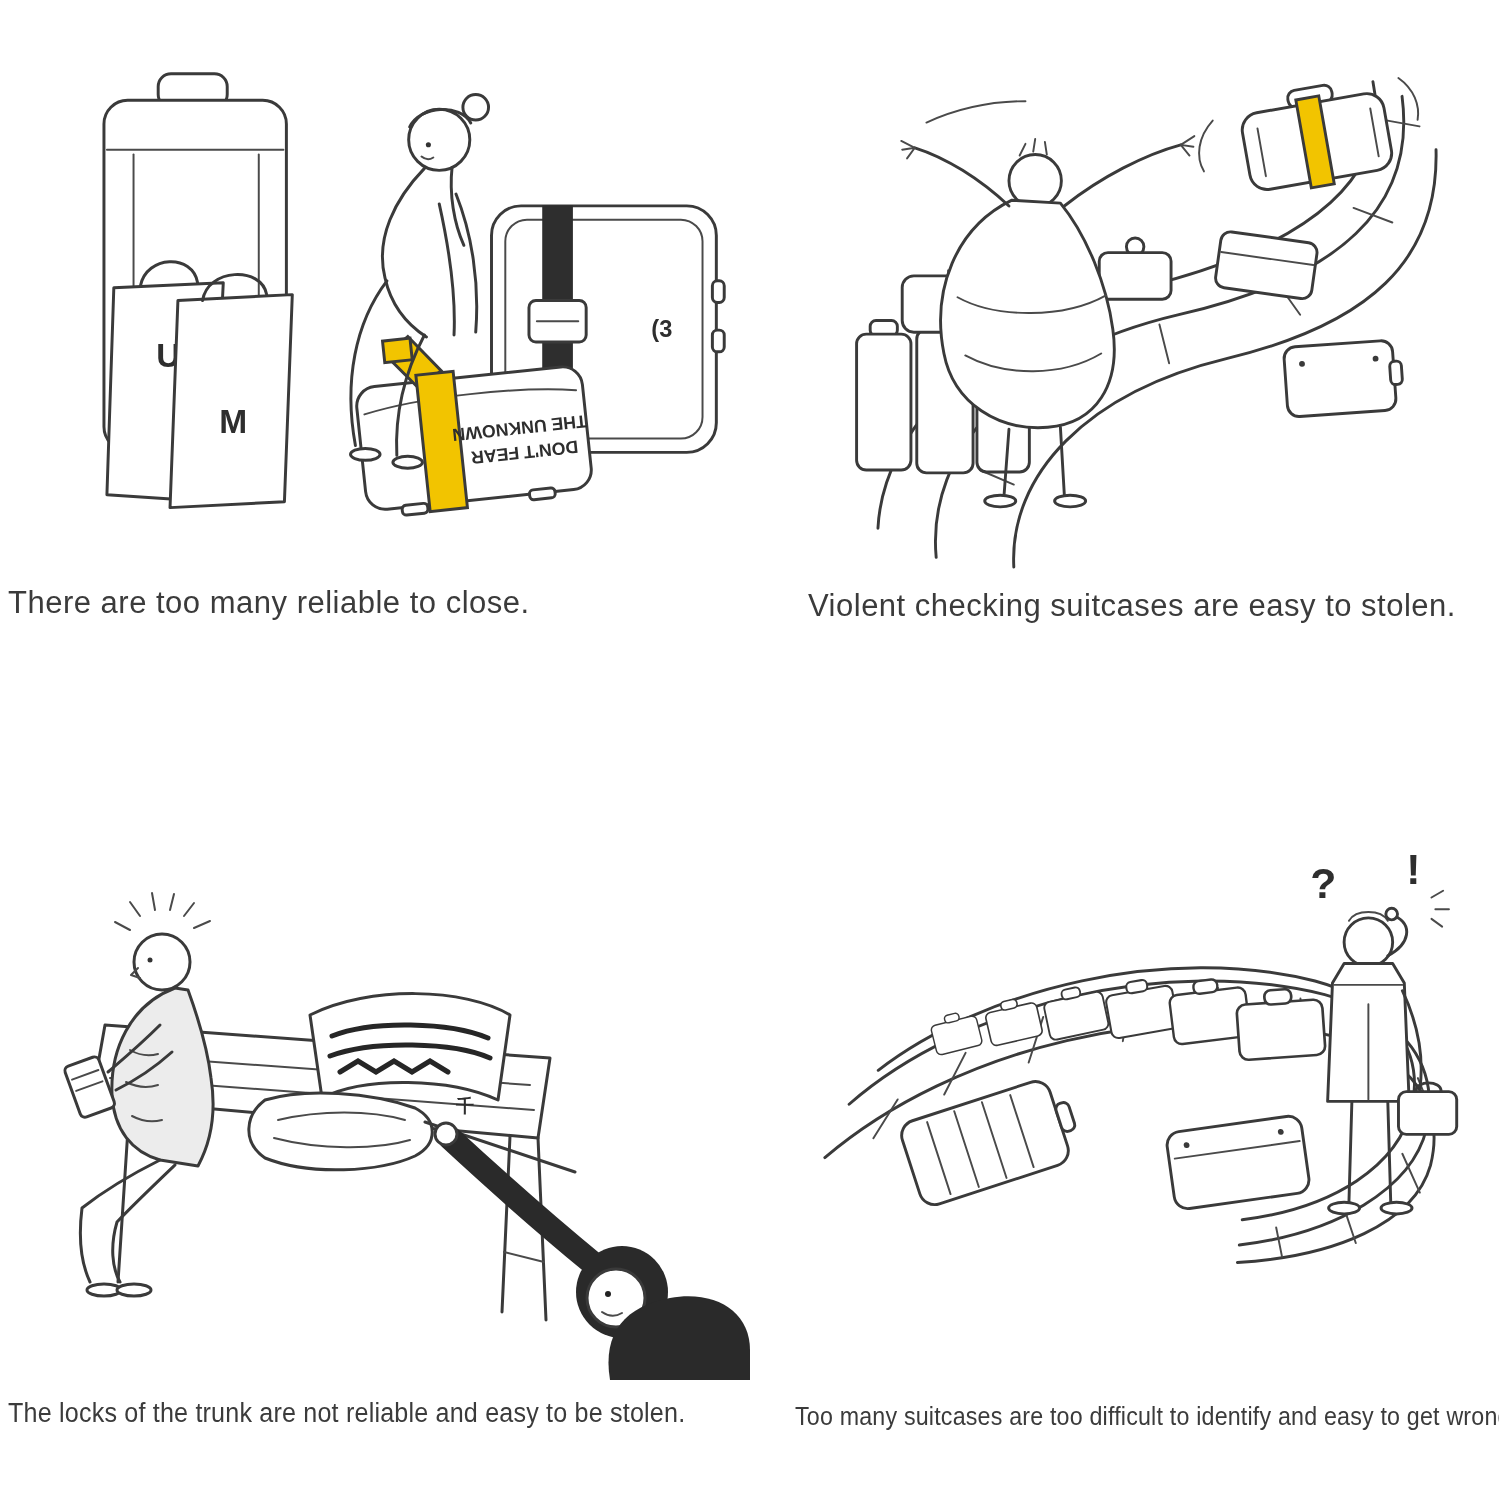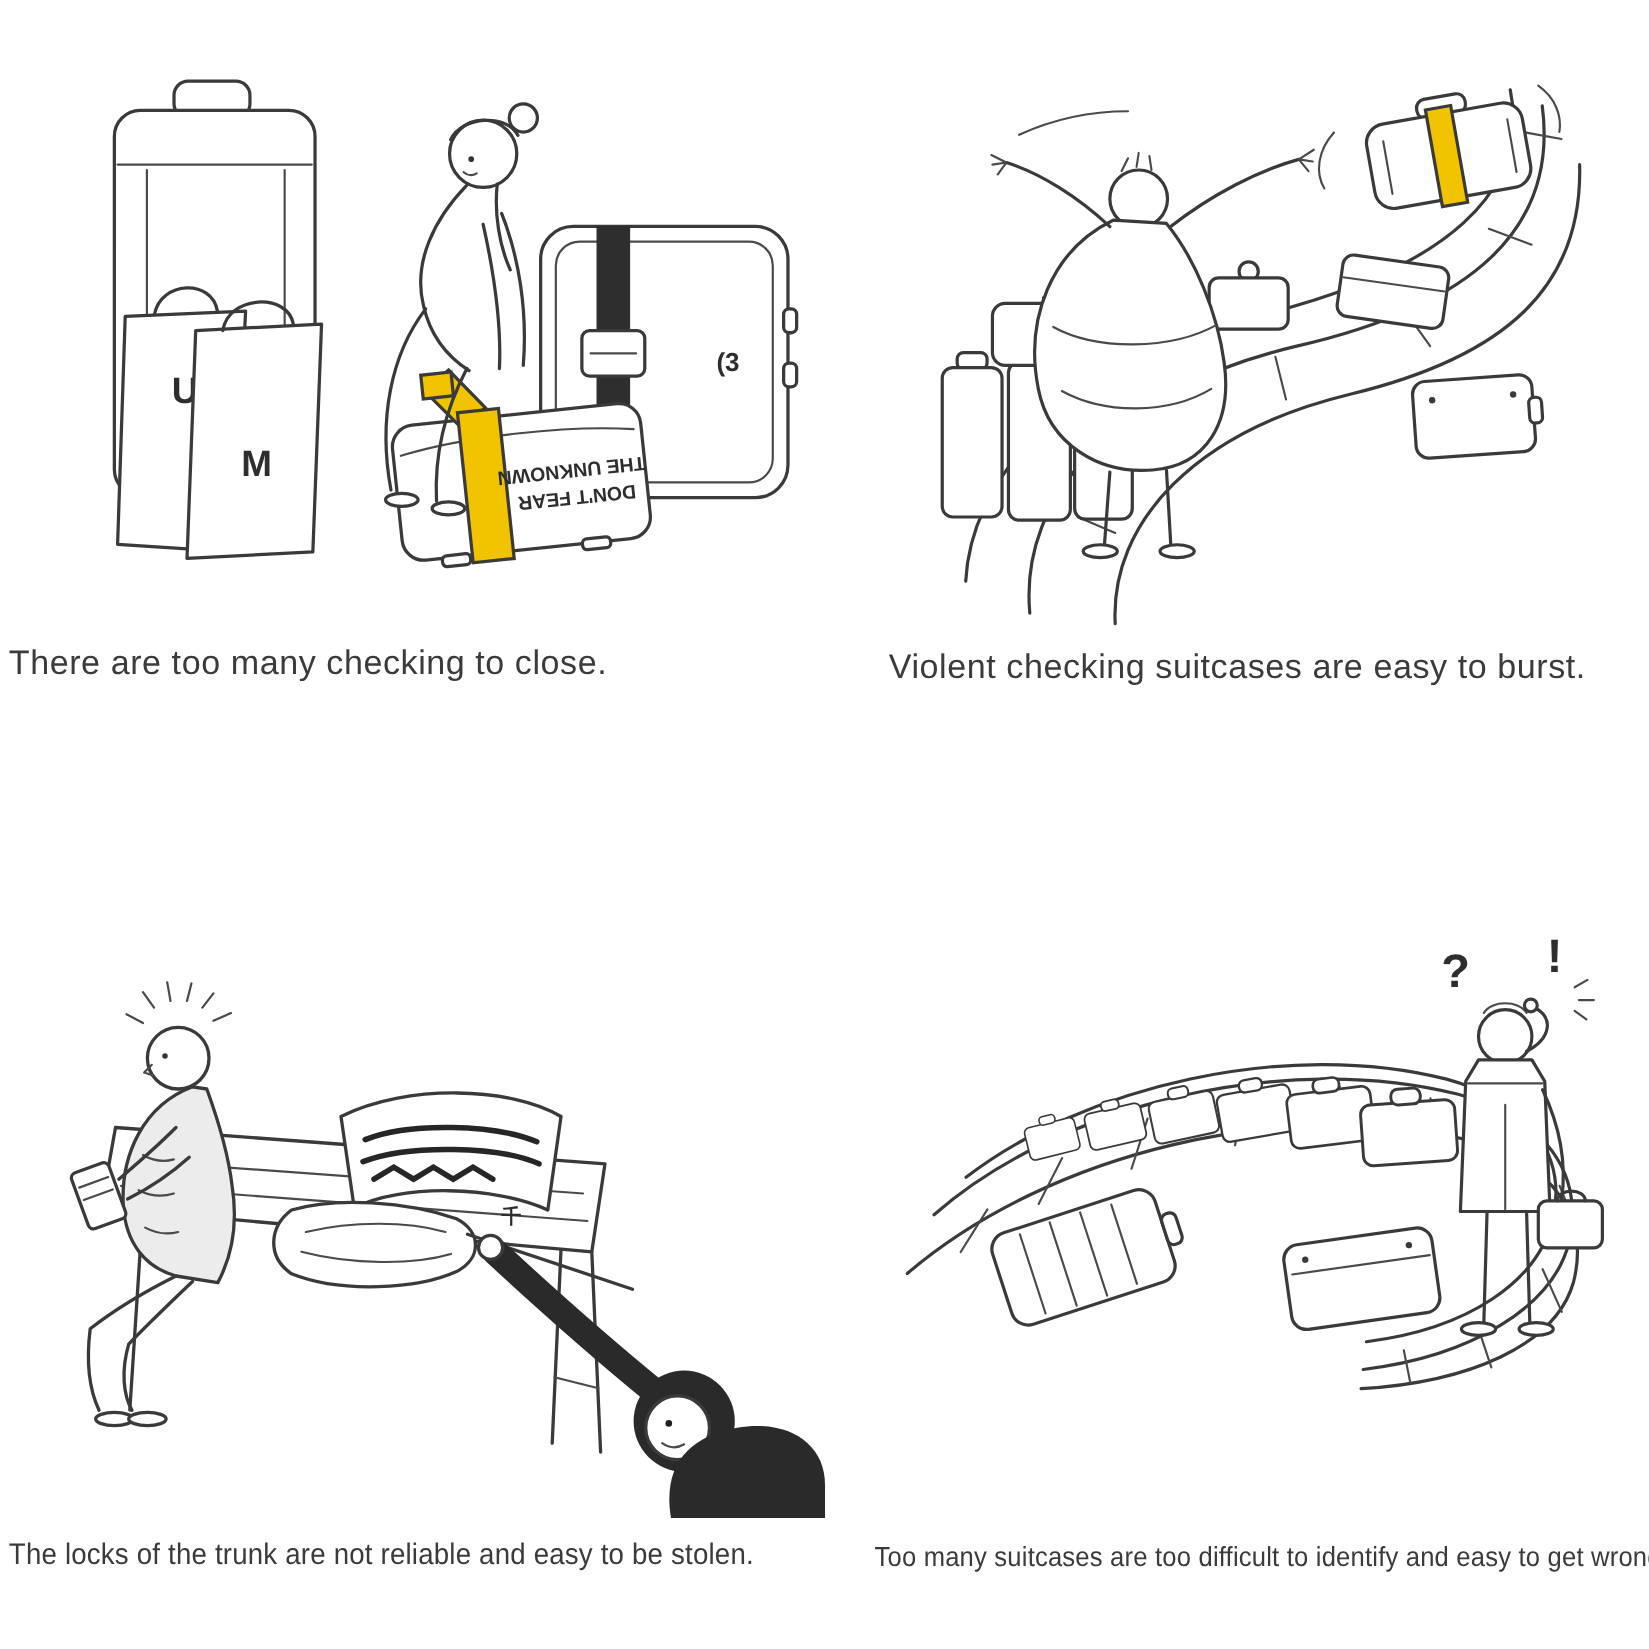--- a/index.html
+++ b/index.html
@@ -276,21 +276,21 @@
         <path class="ln" d="M600 188 C 618 226 622 260 618 290"></path>
         <rect class="wh" x="596" y="292" width="60" height="44" rx="8"></rect>
         <path class="ln" d="M614 292 C 614 280 640 280 640 292"></path>
         <path class="ln" d="M548 302 L545 405 M585 302 L588 405"></path>
         <ellipse class="wh" cx="540" cy="412" rx="16" ry="6"></ellipse>
         <ellipse class="wh" cx="594" cy="412" rx="16" ry="6"></ellipse>
       </g>
     </svg>
   </div>
 
-  <div class="caption top" style="left:8px;top:585px;">There are too many checking to close.</div>
-
-  <div class="caption top" style="left:808px;top:588px;">Violent checking suitcases are easy to burst.</div>
+  <div class="caption top" style="left:8px;top:585px;">There are too many reliable to close.</div>
+
+  <div class="caption top" style="left:808px;top:588px;">Violent checking suitcases are easy to stolen.</div>
 
   <div class="caption bottom" style="left:8px;top:1398px;">The locks of the trunk are not reliable and easy to be stolen.</div>
 
   <div class="caption bottom small" style="left:795px;top:1402px;">Too many suitcases are too difficult to identify and easy to get wrong. .</div>
 
 </div>
 
 </body></html>

